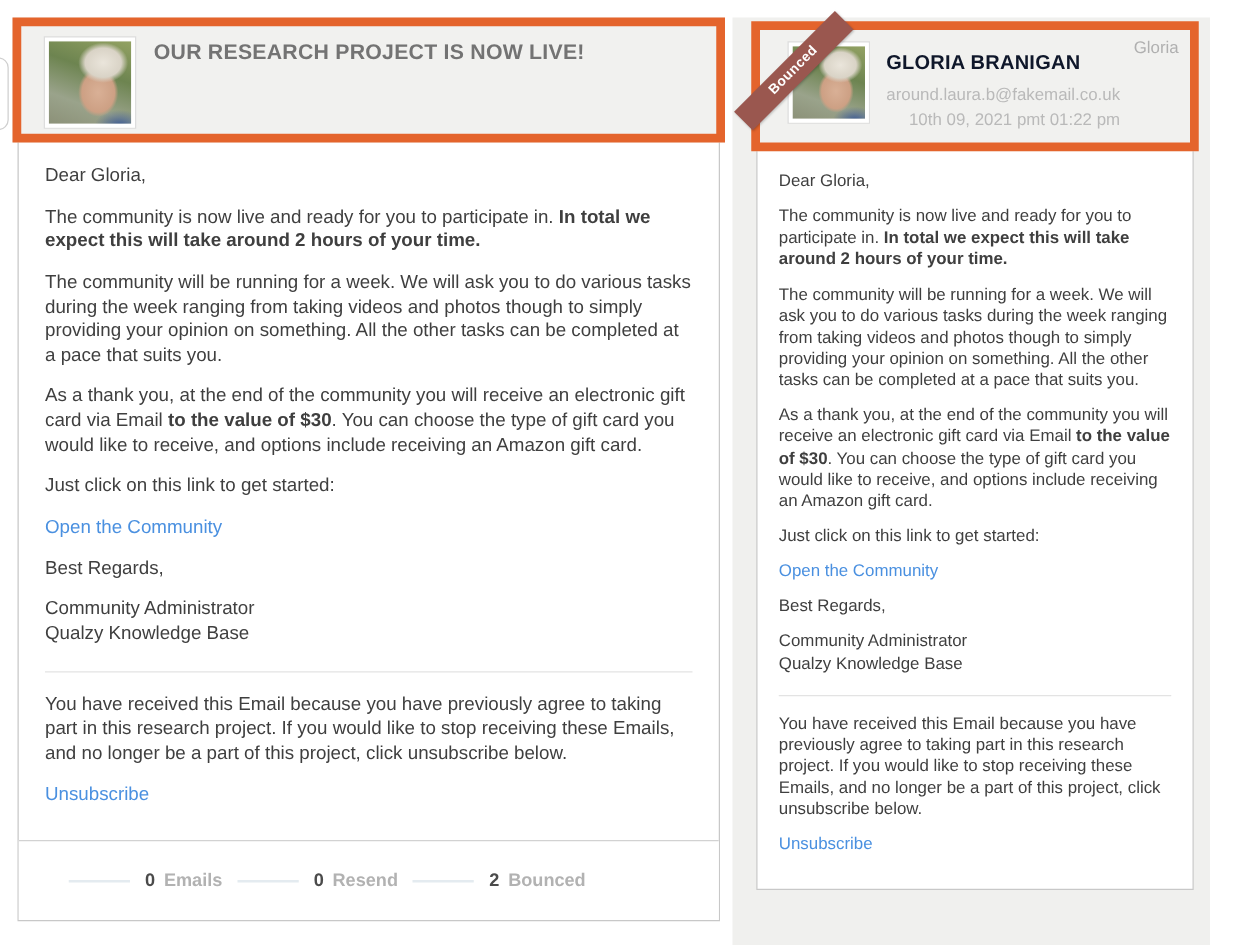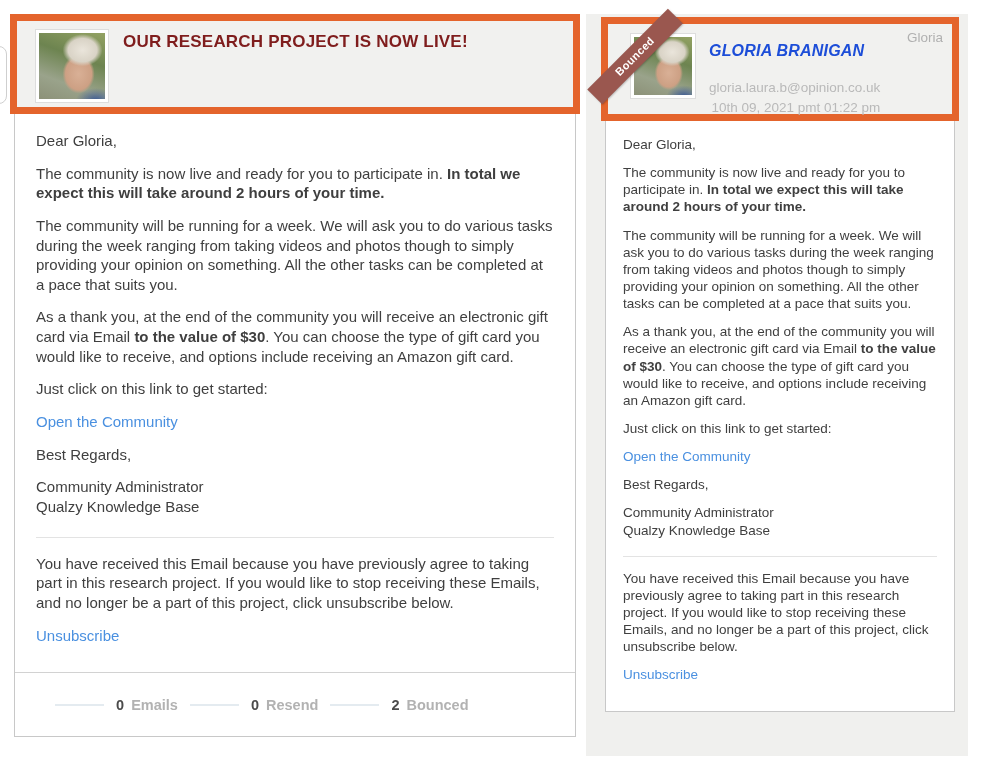--- a/index.html
+++ b/index.html
@@ -24,21 +24,21 @@
     display:flex;align-items:flex-start;padding:7px 12px;}
   .avatar{flex:0 0 auto;border:3px solid #ffffff;box-shadow:0 0 0 1px #ddd;
     background:
       radial-gradient(ellipse 52% 42% at 66% 26%, #eae5db 0%, #d9d3c6 42%, rgba(0,0,0,0) 58%),
       radial-gradient(ellipse 38% 46% at 60% 62%, #d9b096 0%, #cda084 52%, rgba(0,0,0,0) 64%),
       radial-gradient(ellipse 42% 26% at 86% 102%, #3e5c94 0%, rgba(0,0,0,0) 72%),
       linear-gradient(200deg, #93a263 0%, #6d8450 38%, #9aa38b 72%, #8c9178 100%);}
   .avatar.lg{width:72px;height:72px;margin:2px 0 0 7px;}
   .avatar.sm{width:64px;height:64px;margin:6px 0 0 13px;}
   .hdr-text{margin-left:15px;padding-top:4px;min-width:0;}
-  .hdr-title{font-size:17px;font-weight:bold;color:#7f1d1d;letter-spacing:.2px;margin-bottom:7px;}
+  .hdr-title{font-size:17px;font-weight:bold;color:#737373;letter-spacing:.2px;margin-bottom:7px;}
   .hdr-sent{font-size:14px;color:#3c3c3c;margin-bottom:5px;}
   .hdr-date{font-size:13.5px;color:#b9b9b9;}
   a.lnk{color:var(--link-blue);text-decoration:none;cursor:pointer;}
 
   .body-left{padding:17px 21px 0 21px;font-size:15px;line-height:1.31;color:#3f3f3f;}
   .body-left p{margin:0 0 13px 0;}
   .sig{margin-bottom:13px;}
   .rule{border:none;border-top:1px solid #e3e3e3;margin:20px 0 16px 0;}
 
   .stats-bar{position:absolute;left:0;right:0;bottom:0;height:64px;background:#fff;
@@ -53,21 +53,21 @@
   .right-col{position:absolute;left:586px;top:14px;width:382px;height:742px;background:#f0f0ee;}
   .card-right{position:relative;margin:8px 13px 0 19px;background:#fff;border:1px solid #c8c8c8;
     padding-bottom:16px;}
   .header-right{position:relative;z-index:3;margin:-6px -5px 0 -5px;width:calc(100% + 10px);
     height:104px;border:7px solid var(--accent-orange);background:#f1f1ef;
     display:flex;align-items:flex-start;padding:4px 10px;}
   .ribbon{position:absolute;top:22px;left:-30px;width:114px;transform:rotate(-45deg);
     background:var(--ribbon-red);color:#fff;font-size:11px;font-weight:bold;text-align:center;
     line-height:21px;letter-spacing:.4px;z-index:5;box-shadow:0 1px 2px rgba(0,0,0,.25);}
   .hdr2-text{margin-left:14px;padding-top:14px;min-width:0;}
-  .hdr2-name{font-size:16px;font-weight:bold;color:#1d4ed8;letter-spacing:.2px;margin-bottom:20px;font-style:italic;}
+  .hdr2-name{font-size:16px;font-weight:bold;color:#0f172a;letter-spacing:.2px;margin-bottom:8px;}
   .hdr2-email{font-size:13.5px;color:#b9b9b9;margin-bottom:5px;}
   .hdr2-date{font-size:13.5px;color:#b9b9b9;text-align:right;}
   .resend{position:absolute;top:6px;right:9px;font-size:13.5px;color:#b0b0b0;z-index:6;cursor:pointer;}
 
   .body-right{padding:15px 17px 0 17px;font-size:13.5px;line-height:1.27;color:#3f3f3f;}
   .body-right p{margin:0 0 11px 0;}
   .body-right .rule{margin:17px 0 13px 0;}
 </style>
 </head>
 <body>
@@ -123,21 +123,21 @@
   </div>
 
   <div class="right-col">
     <div class="card-right">
 
       <div class="header-right">
         <div class="ribbon">Bounced</div>
         <div class="avatar sm"></div>
         <div class="hdr2-text">
           <div class="hdr2-name">GLORIA BRANIGAN</div>
-          <div class="hdr2-email">gloria.laura.b@opinion.co.uk</div>
+          <div class="hdr2-email">around.laura.b@fakemail.co.uk</div>
           <div class="hdr2-date">10th 09, 2021 pmt 01:22 pm</div>
         </div>
         <a class="resend">Gloria</a>
       </div>
 
       <div class="body-right">
         <p>Dear Gloria,</p>
         <p><span>The community is now live and ready for you to participate in. </span><b>In total we expect this will take around 2 hours of your time.</b></p>
         <p>The community will be running for a week. We will ask you to do various tasks during the week ranging from taking videos and photos though to simply providing your opinion on something. All the other tasks can be completed at a pace that suits you.</p>
         <p><span>As a thank you, at the end of the community you will receive an electronic gift card via Email </span><b>to the value of $30</b><span>. You can choose the type of gift card you would like to receive, and options include receiving an Amazon gift card.</span></p>

